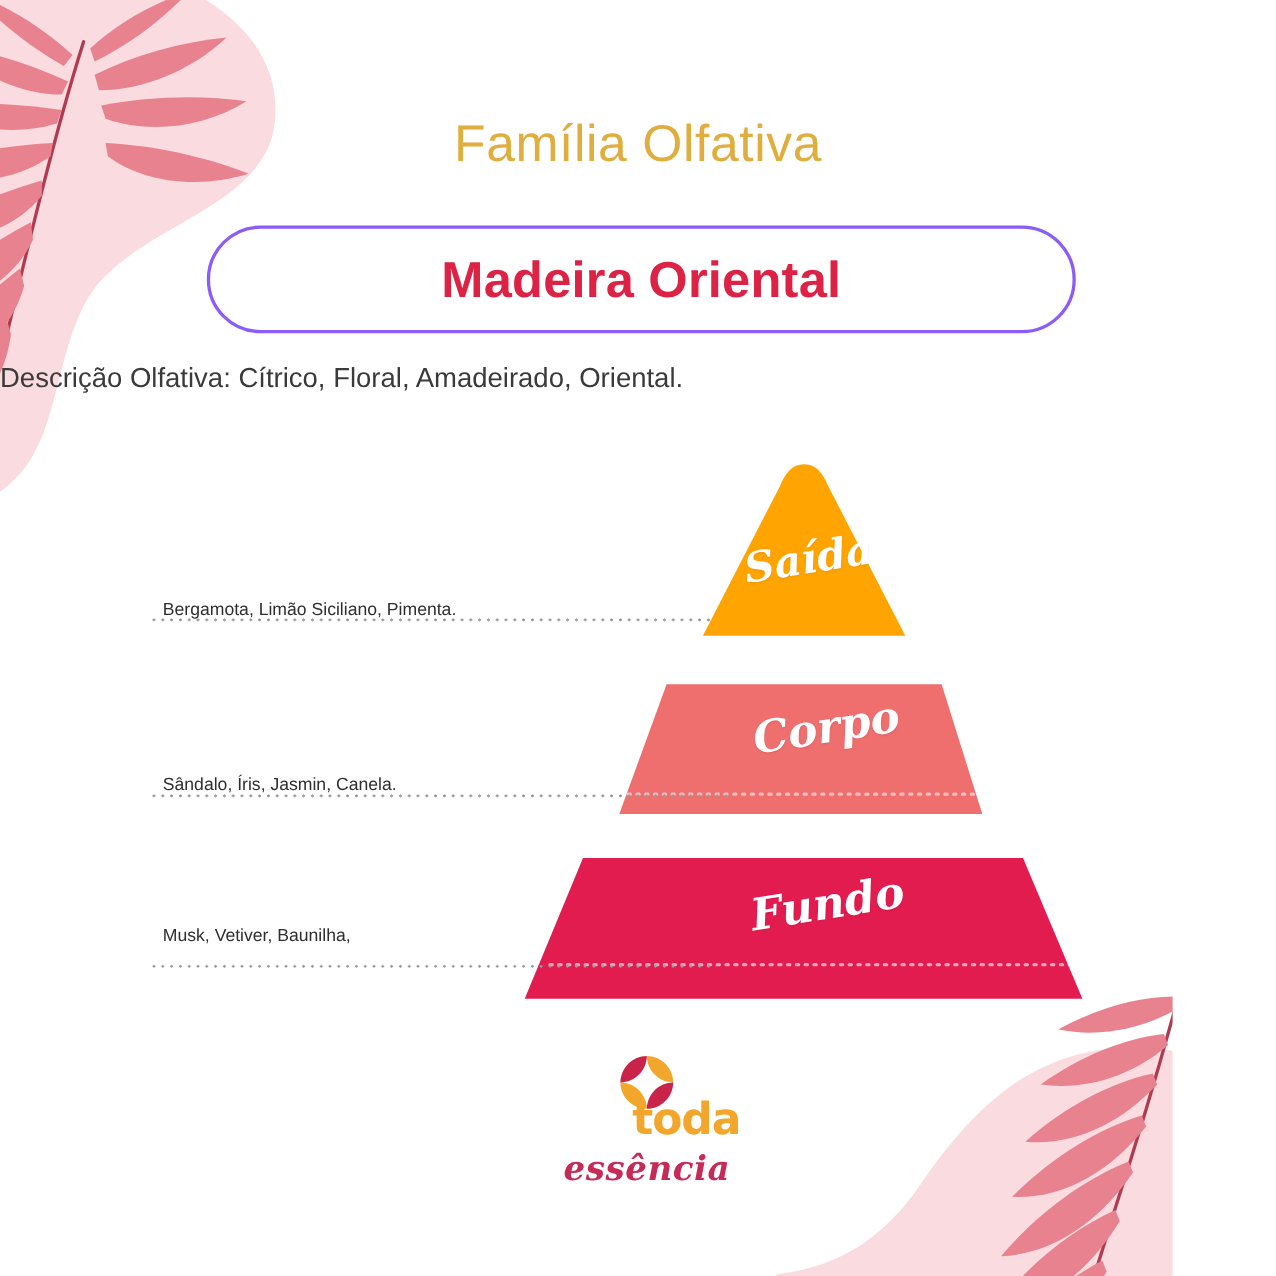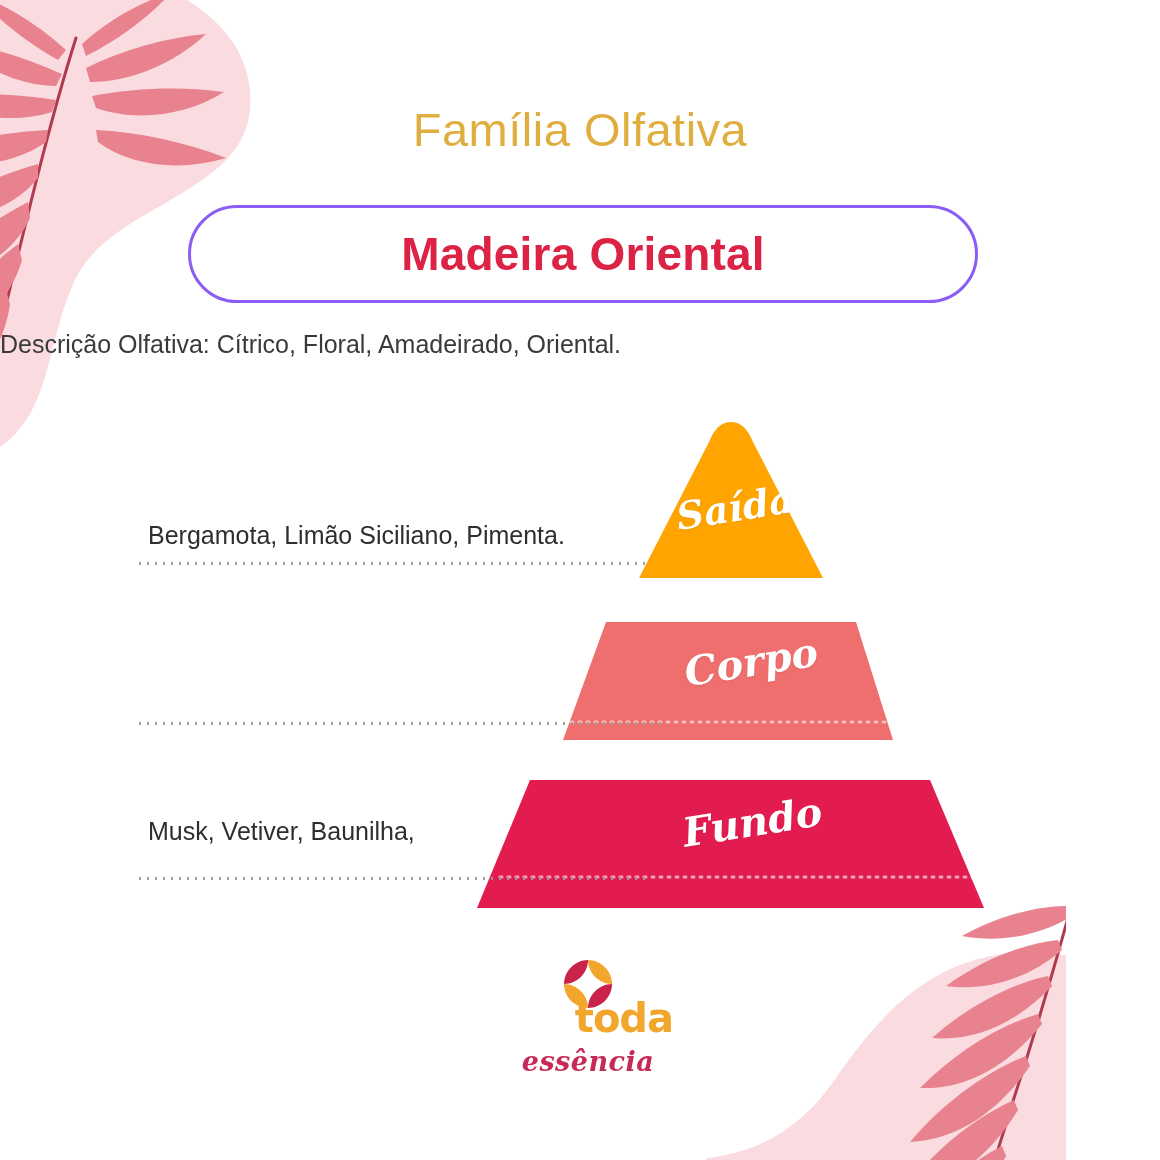--- a/index.html
+++ b/index.html
@@ -44,21 +44,21 @@
   .tier-label {
     position:absolute; color:#ffffff; white-space:nowrap;
     font-family:"DejaVu Serif", serif; font-style:italic; font-weight:700;
     text-shadow:0 1px 2px rgba(0,0,0,0.07);
   }
   .tier-label.saida { font-size:38px; left:676px; top:485px; transform:rotate(-9deg); }
   .tier-label.corpo { font-size:40px; left:684px; top:638px; transform:rotate(-9deg); }
   .tier-label.fundo { font-size:40px; left:682px; top:798px; transform:rotate(-9deg); }
 
   
-  .note { position:absolute; left:148px; color:#2E2E2E; font-size:25px; line-height:1.32; }
+  .note { position:absolute; left:148px; color:#2E2E2E; font-size:16px; line-height:1.32;margin-top:25px; }
   .note-1 { top:519px; }
   .note-2 { top:678px; }
   .note-3 { top:815px;text-align:center; }
 
   .leader { position:absolute; left:136px; height:3px; }
   .leader-1 { top:562px; width:510px; }
   .leader-2 { top:722px; width:530px; }
   .leader-3 { top:877px; width:515px; }
   .leader i {
     display:block; width:100%; height:100%;
@@ -69,21 +69,21 @@
   
   .logo { position:absolute; left:503px; top:958px; width:170px; height:116px; }
   .logo-word {
     position:absolute; left:0; top:40px; width:170px; text-align:right;
     font-family:"DejaVu Sans", sans-serif; font-weight:700; font-size:40px;
     color:#F2A72C; letter-spacing:-1px; line-height:1;
   }
   .logo-sub {
     position:absolute; left:0; top:90px; width:170px; text-align:center;
     font-family:"DejaVu Serif", serif; font-style:italic; font-weight:700;
-    font-size:27px; color:#C62A57; letter-spacing:0.5px; line-height:1;
+    font-size:31px; color:#C62A57; letter-spacing:0.5px; line-height:1;
   }
 </style>
 </head>
 <body>
 
 <div class="canvas">
 
   <svg class="deco deco-tl" viewBox="0 0 480 460">
     <path d="M30,-40 C230,-50 380,10 370,120 C362,205 230,215 195,290
              C162,360 175,440 95,470 C20,498 -60,450 -80,350 L-80,-40 Z" fill="#FADCE0"></path>
@@ -154,20 +154,21 @@
 
   <div class="tier-label saida">Saída</div>
   <div class="tier-label corpo">Corpo</div>
   <div class="tier-label fundo">Fundo</div>
 
   <div class="note note-1">Bergamota, Limão Siciliano, Pimenta.</div>
   <div class="leader leader-1">
       <i></i>
     </div>
 
+  <div class="note note-2">Sândalo, Íris, Jasmin, Canela.</div>
   <div class="leader leader-2">
       <i></i>
     </div>
 
   <div class="note note-3">
     <div>Musk, Vetiver, Baunilha,</div>
   </div>
   <div class="leader leader-3">
       <i></i>
     </div>

